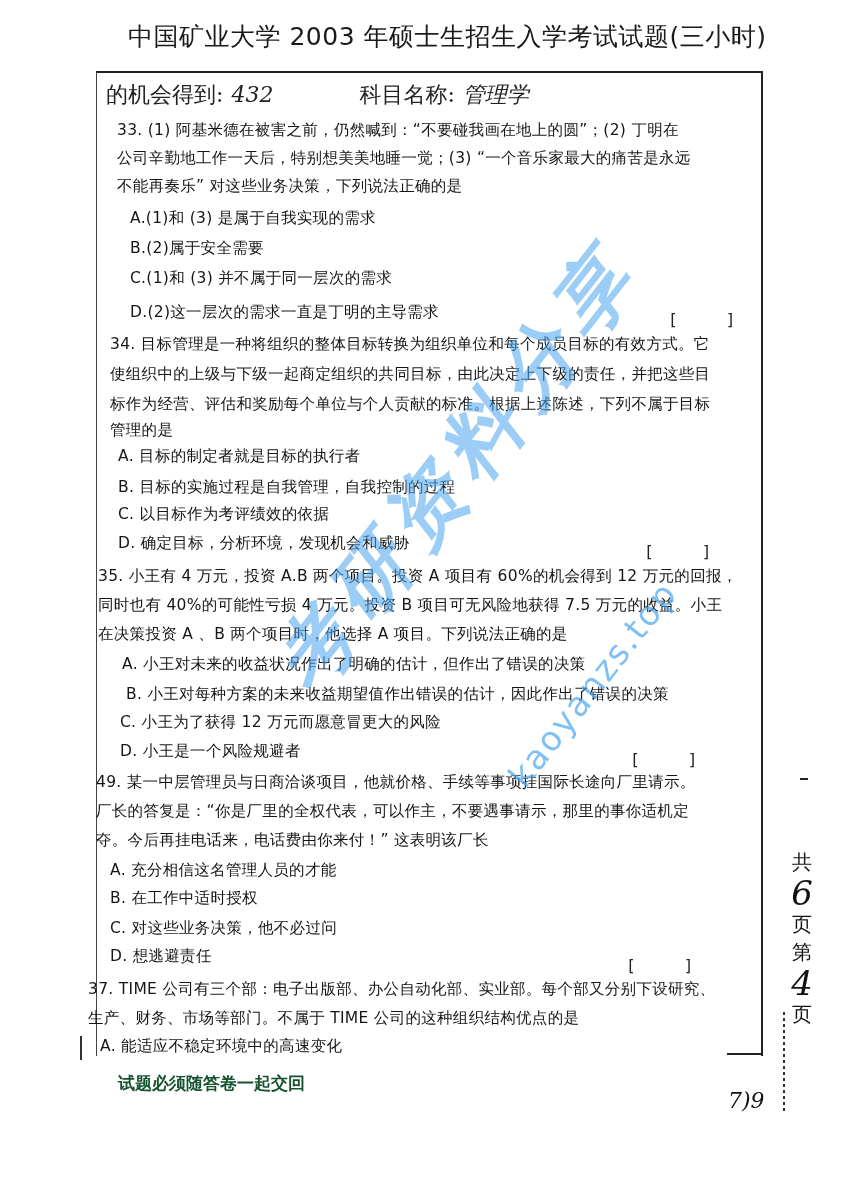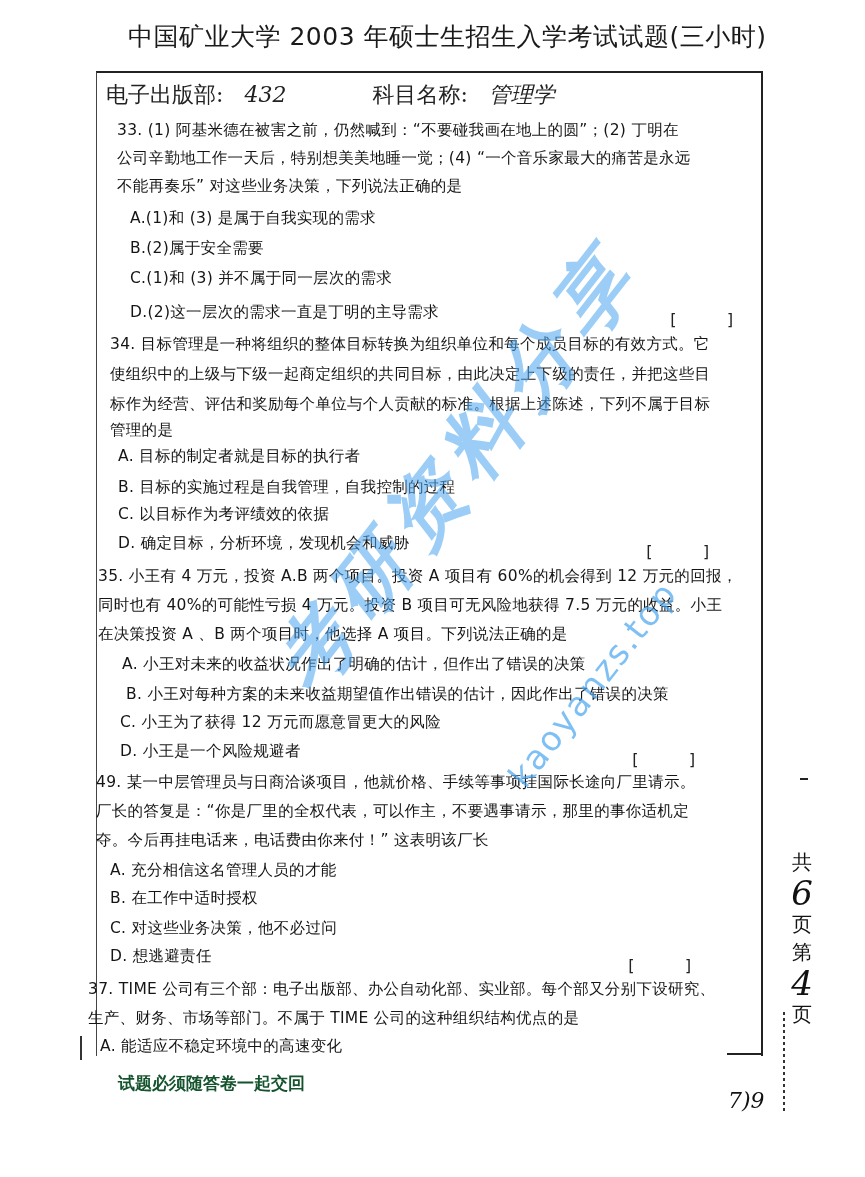--- a/index.html
+++ b/index.html
@@ -19,21 +19,21 @@
   .frame-bottom {
     position: absolute; left: 727px; top: 1053px; width: 35px; height: 2px; background: #222;
   }
   .left-tick {
     position: absolute; left: 80px; top: 1036px; width: 2px; height: 24px; background: #333;
   }
   .subject-line {
     position: absolute; left: 106px; top: 80px; font-size: 22px; white-space: nowrap;
     font-family: "DejaVu Serif", serif; color: #222;
   }
-  .subject-line .val { font-style: italic; margin-left: 21px; }
+  .subject-line .val { font-style: italic; margin-left: 8px; }
   .subject-line .gap { display: inline-block; width: 72px; }
   .line {
     position: absolute; font-size: 15.5px; white-space: nowrap; color: #151515; letter-spacing: 0.3px;
   }
   .bracket {
     position: absolute; font-size: 16px; white-space: pre; color: #222; font-family: "DejaVu Sans Mono", monospace;
   }
   .footer-note {
     position: absolute; left: 118px; top: 1072px; font-size: 17px; font-weight: bold; color: #14532d;
   }
@@ -68,27 +68,27 @@
 </head>
 <body>
 
 <div class="page-title">中国矿业大学 2003 年硕士生招生入学考试试题(三小时)</div>
 
 <div class="frame"></div>
 <div class="frame-bottom"></div>
 <div class="left-tick"></div>
 
 <div class="subject-line">
-  <span>电子出版部:</span><span class="val">432</span>
+  <span>的机会得到:</span><span class="val">432</span>
   <span class="gap"></span>
   <span>科目名称:</span><span class="val">管理学</span>
 </div>
 
 <div class="line" style="left:117px;top:120px">33. (1) 阿基米德在被害之前，仍然喊到：“不要碰我画在地上的圆”；(2) 丁明在</div>
-<div class="line" style="left:117px;top:148px">公司辛勤地工作一天后，特别想美美地睡一觉；(4) “一个音乐家最大的痛苦是永远</div>
+<div class="line" style="left:117px;top:148px">公司辛勤地工作一天后，特别想美美地睡一觉；(3) “一个音乐家最大的痛苦是永远</div>
 <div class="line" style="left:117px;top:176px">不能再奏乐” 对这些业务决策，下列说法正确的是</div>
 <div class="line" style="left:130px;top:208px">A.(1)和 (3) 是属于自我实现的需求</div>
 <div class="line" style="left:130px;top:238px">B.(2)属于安全需要</div>
 <div class="line" style="left:130px;top:268px">C.(1)和 (3) 并不属于同一层次的需求</div>
 <div class="line" style="left:130px;top:302px">D.(2)这一层次的需求一直是丁明的主导需求</div>
 <div class="bracket" style="left:668px;top:310px">[     ]</div>
 
 <div class="line" style="left:110px;top:334px">34. 目标管理是一种将组织的整体目标转换为组织单位和每个成员目标的有效方式。它</div>
 <div class="line" style="left:110px;top:364px">使组织中的上级与下级一起商定组织的共同目标，由此决定上下级的责任，并把这些目</div>
 <div class="line" style="left:110px;top:394px">标作为经营、评估和奖励每个单位与个人贡献的标准。根据上述陈述，下列不属于目标</div>

